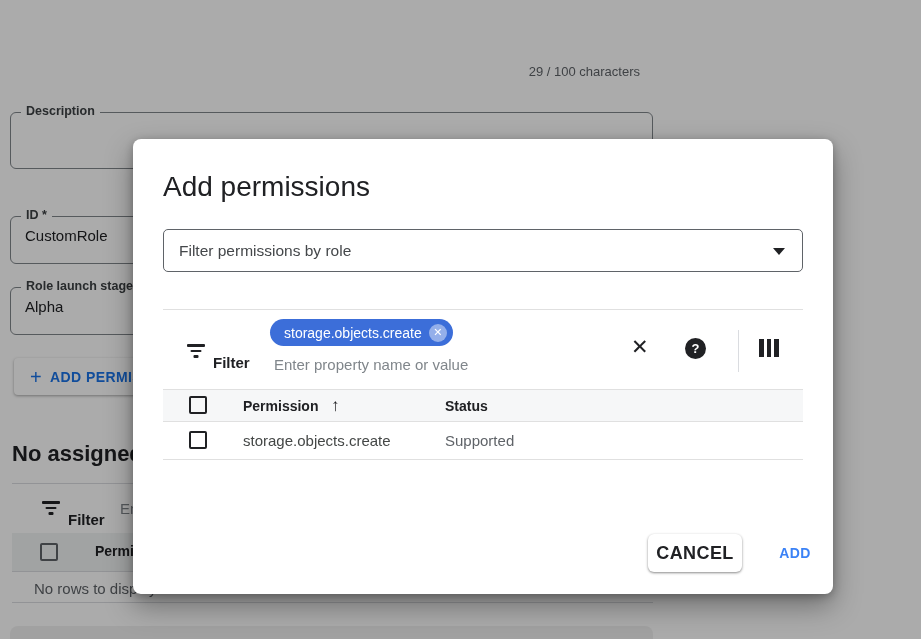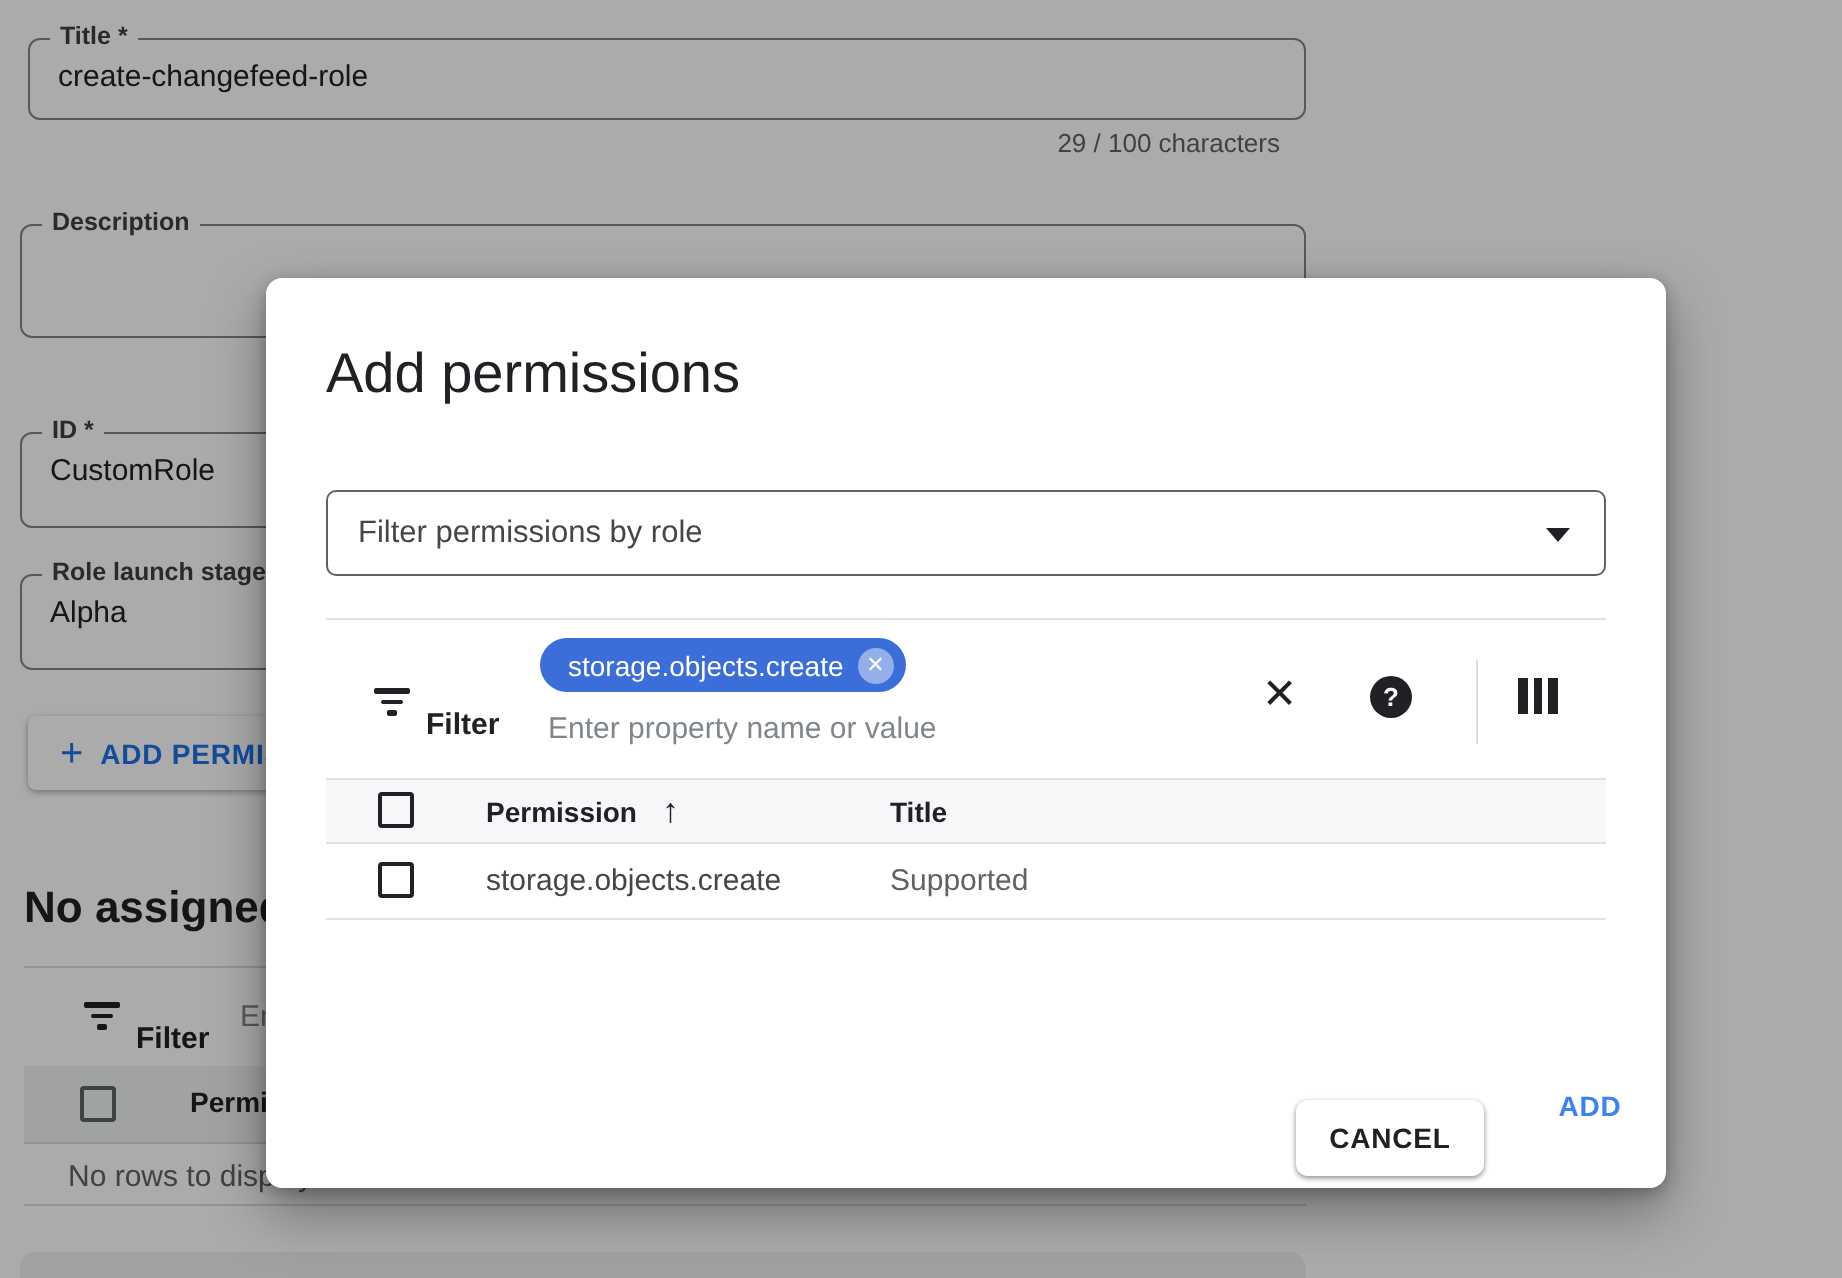--- a/index.html
+++ b/index.html
@@ -48,21 +48,21 @@
   .scrim { position:absolute; inset:0; background:rgba(0,0,0,.33); z-index:5; }
 
   
   .dialog {
     position:absolute; left:133px; top:139px; width:700px; height:455px;
     background:#fff; border-radius:8px; z-index:10;
     box-shadow:0 12px 28px rgba(0,0,0,.35), 0 2px 8px rgba(0,0,0,.25);
   }
   .dialog-title { position:absolute; left:30px; top:32px; font-size:28px; color:#202124; }
   .role-filter {
-    position:absolute; left:30px; top:106px; width:640px; height:43px;
+    position:absolute; left:30px; top:90px; width:640px; height:43px;
     border:1px solid #5f6368; border-radius:5px; cursor:pointer;
   }
   .role-filter-text { position:absolute; left:15px; top:12px; font-size:15.5px; color:#44474a; }
   .dd-arrow {
     position:absolute; right:17px; top:18px; width:0; height:0;
     border-left:6px solid transparent; border-right:6px solid transparent; border-top:7px solid #202124;
   }
   .table-area { position:absolute; left:30px; top:170px; width:640px; }
   .toolbar { position:relative; height:81px; border-top:1px solid #e0e0e0; border-bottom:1px solid #e0e0e0; }
   .chip {
@@ -94,38 +94,34 @@
   }
   .tbody-row { position:relative; height:38px; background:#fff; border-bottom:1px solid #e0e0e0; }
   .cb-cell { position:absolute; left:26px; }
   .thead-row .cb-cell { top:6px; } .tbody-row .cb-cell { top:9px; }
   .col-perm { position:absolute; left:80px; } .col-status { position:absolute; left:282px; }
   .th-label { font-weight:bold; font-size:14px; color:#202124; line-height:32px; }
   .sort-arrow { position:absolute; left:168px; top:0; line-height:32px; font-size:17px; color:#202124; }
   .td-text { font-size:15px; line-height:38px; }
   .td-perm { color:#444746; } .td-status { color:#5f6368; }
   .cancel-btn {
-    position:absolute; left:515px; top:411px; width:94px; height:38px; background:#fff; border:none;
+    position:absolute; left:515px; top:395px; width:94px; height:38px; background:#fff; border:none;
     border-radius:6px; box-shadow:0 1px 3px rgba(0,0,0,.3), 0 1px 2px rgba(0,0,0,.2);
-    font-family:inherit; font-size:14px; font-weight:bold; color:#202124; letter-spacing:.4px; cursor:pointer;
+    font-family:inherit; font-size:18px; font-weight:bold; color:#202124; letter-spacing:.4px; cursor:pointer;
   }
   .add-btn {
     position:absolute; left:630px; top:395px; width:64px; height:38px; background:none; border:none;
     font-family:inherit; font-size:14px; font-weight:bold; color:#3b82f6; letter-spacing:.4px; cursor:default;
   }
 </style>
 </head>
 <body>
 
 <div class="page">
 
-  <div class="field" style="left:14px; top:19px; width:639px; height:41px;">
-    <span class="field-label">Title *</span>
-    <span class="field-value">create-changefeed-role</span>
-  </div>
   <div class="counter" style="right:281px; top:64px;">29 / 100 characters</div>
 
   <div class="field" style="left:10px; top:112px; width:643px; height:57px;">
     <span class="field-label">Description</span>
   </div>
 
   <div class="field" style="left:10px; top:216px; width:643px; height:48px;">
     <span class="field-label">ID *</span>
     <span class="field-value">CustomRole</span>
   </div>
@@ -197,21 +193,21 @@
           <i></i>
           <i></i>
           <i></i>
         </button>
     </div>
 
     <div class="thead-row">
       <span class="checkbox cb-cell"></span>
       <span class="col-perm th-label">Permission</span>
       <span class="sort-arrow">↑</span>
-      <span class="col-status th-label">Title</span>
+      <span class="col-status th-label">Status</span>
     </div>
 
     <div class="tbody-row">
       <span class="checkbox cb-cell"></span>
       <span class="col-perm td-text td-perm">storage.objects.create</span>
       <span class="col-status td-text td-status">Supported</span>
     </div>
   </div>
 
   <button class="cancel-btn">CANCEL</button>

